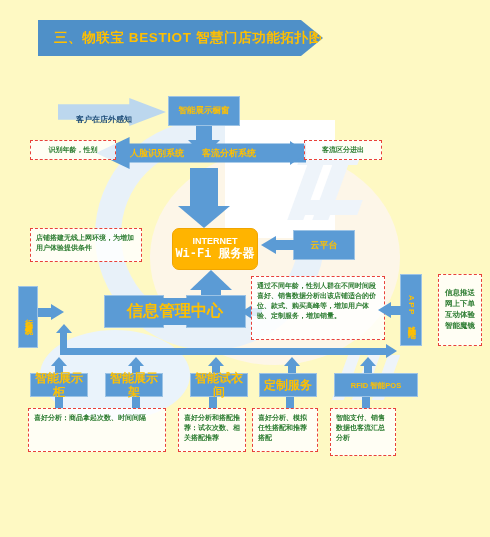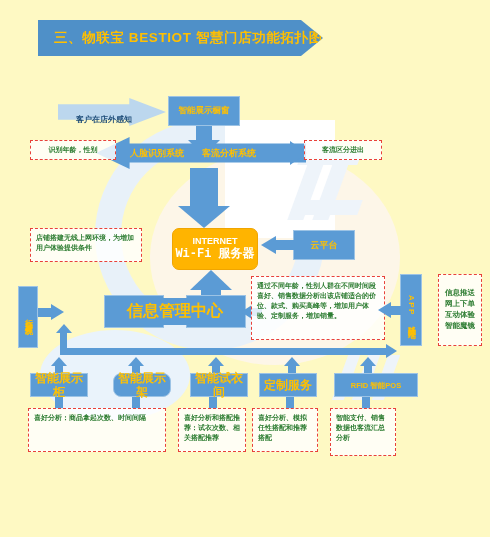--- a/index.html
+++ b/index.html
@@ -294,21 +294,21 @@
   <div class="tri-up" style="left:208px;top:357px;"></div>
   <div class="tri-stem" style="left:212px;top:365px;width:8px;height:10px;"></div>
 
   <div class="tri-up" style="left:284px;top:357px;"></div>
   <div class="tri-stem" style="left:288px;top:365px;width:8px;height:10px;"></div>
 
   <div class="tri-up" style="left:360px;top:357px;"></div>
   <div class="tri-stem" style="left:364px;top:365px;width:8px;height:10px;"></div>
 
   <div class="bot-box" style="left:30px;top:373px;width:58px;height:24px;">智能展示柜</div>
-  <div class="bot-box" style="left:113px;top:373px;width:58px;height:24px;border-radius:8px;">智能展示架</div>
+  <div class="bot-box" style="left:105px;top:373px;width:58px;height:24px;">智能展示架</div>
   <div class="bot-box" style="left:190px;top:373px;width:58px;height:24px;">智能试衣间</div>
   <div class="bot-box" style="left:259px;top:373px;width:58px;height:24px;">定制服务</div>
   <div class="bot-box" style="left:334px;top:373px;width:84px;height:24px;font-size:7.5px;">RFID 智能POS</div>
 
   <div class="tri-stem" style="left:55px;top:397px;width:8px;height:12px;"></div>
   <div class="tri-stem" style="left:132px;top:397px;width:8px;height:12px;"></div>
   <div class="tri-stem" style="left:209px;top:397px;width:8px;height:12px;"></div>
   <div class="tri-stem" style="left:286px;top:397px;width:8px;height:12px;"></div>
   <div class="tri-stem" style="left:362px;top:397px;width:8px;height:12px;"></div>
 

